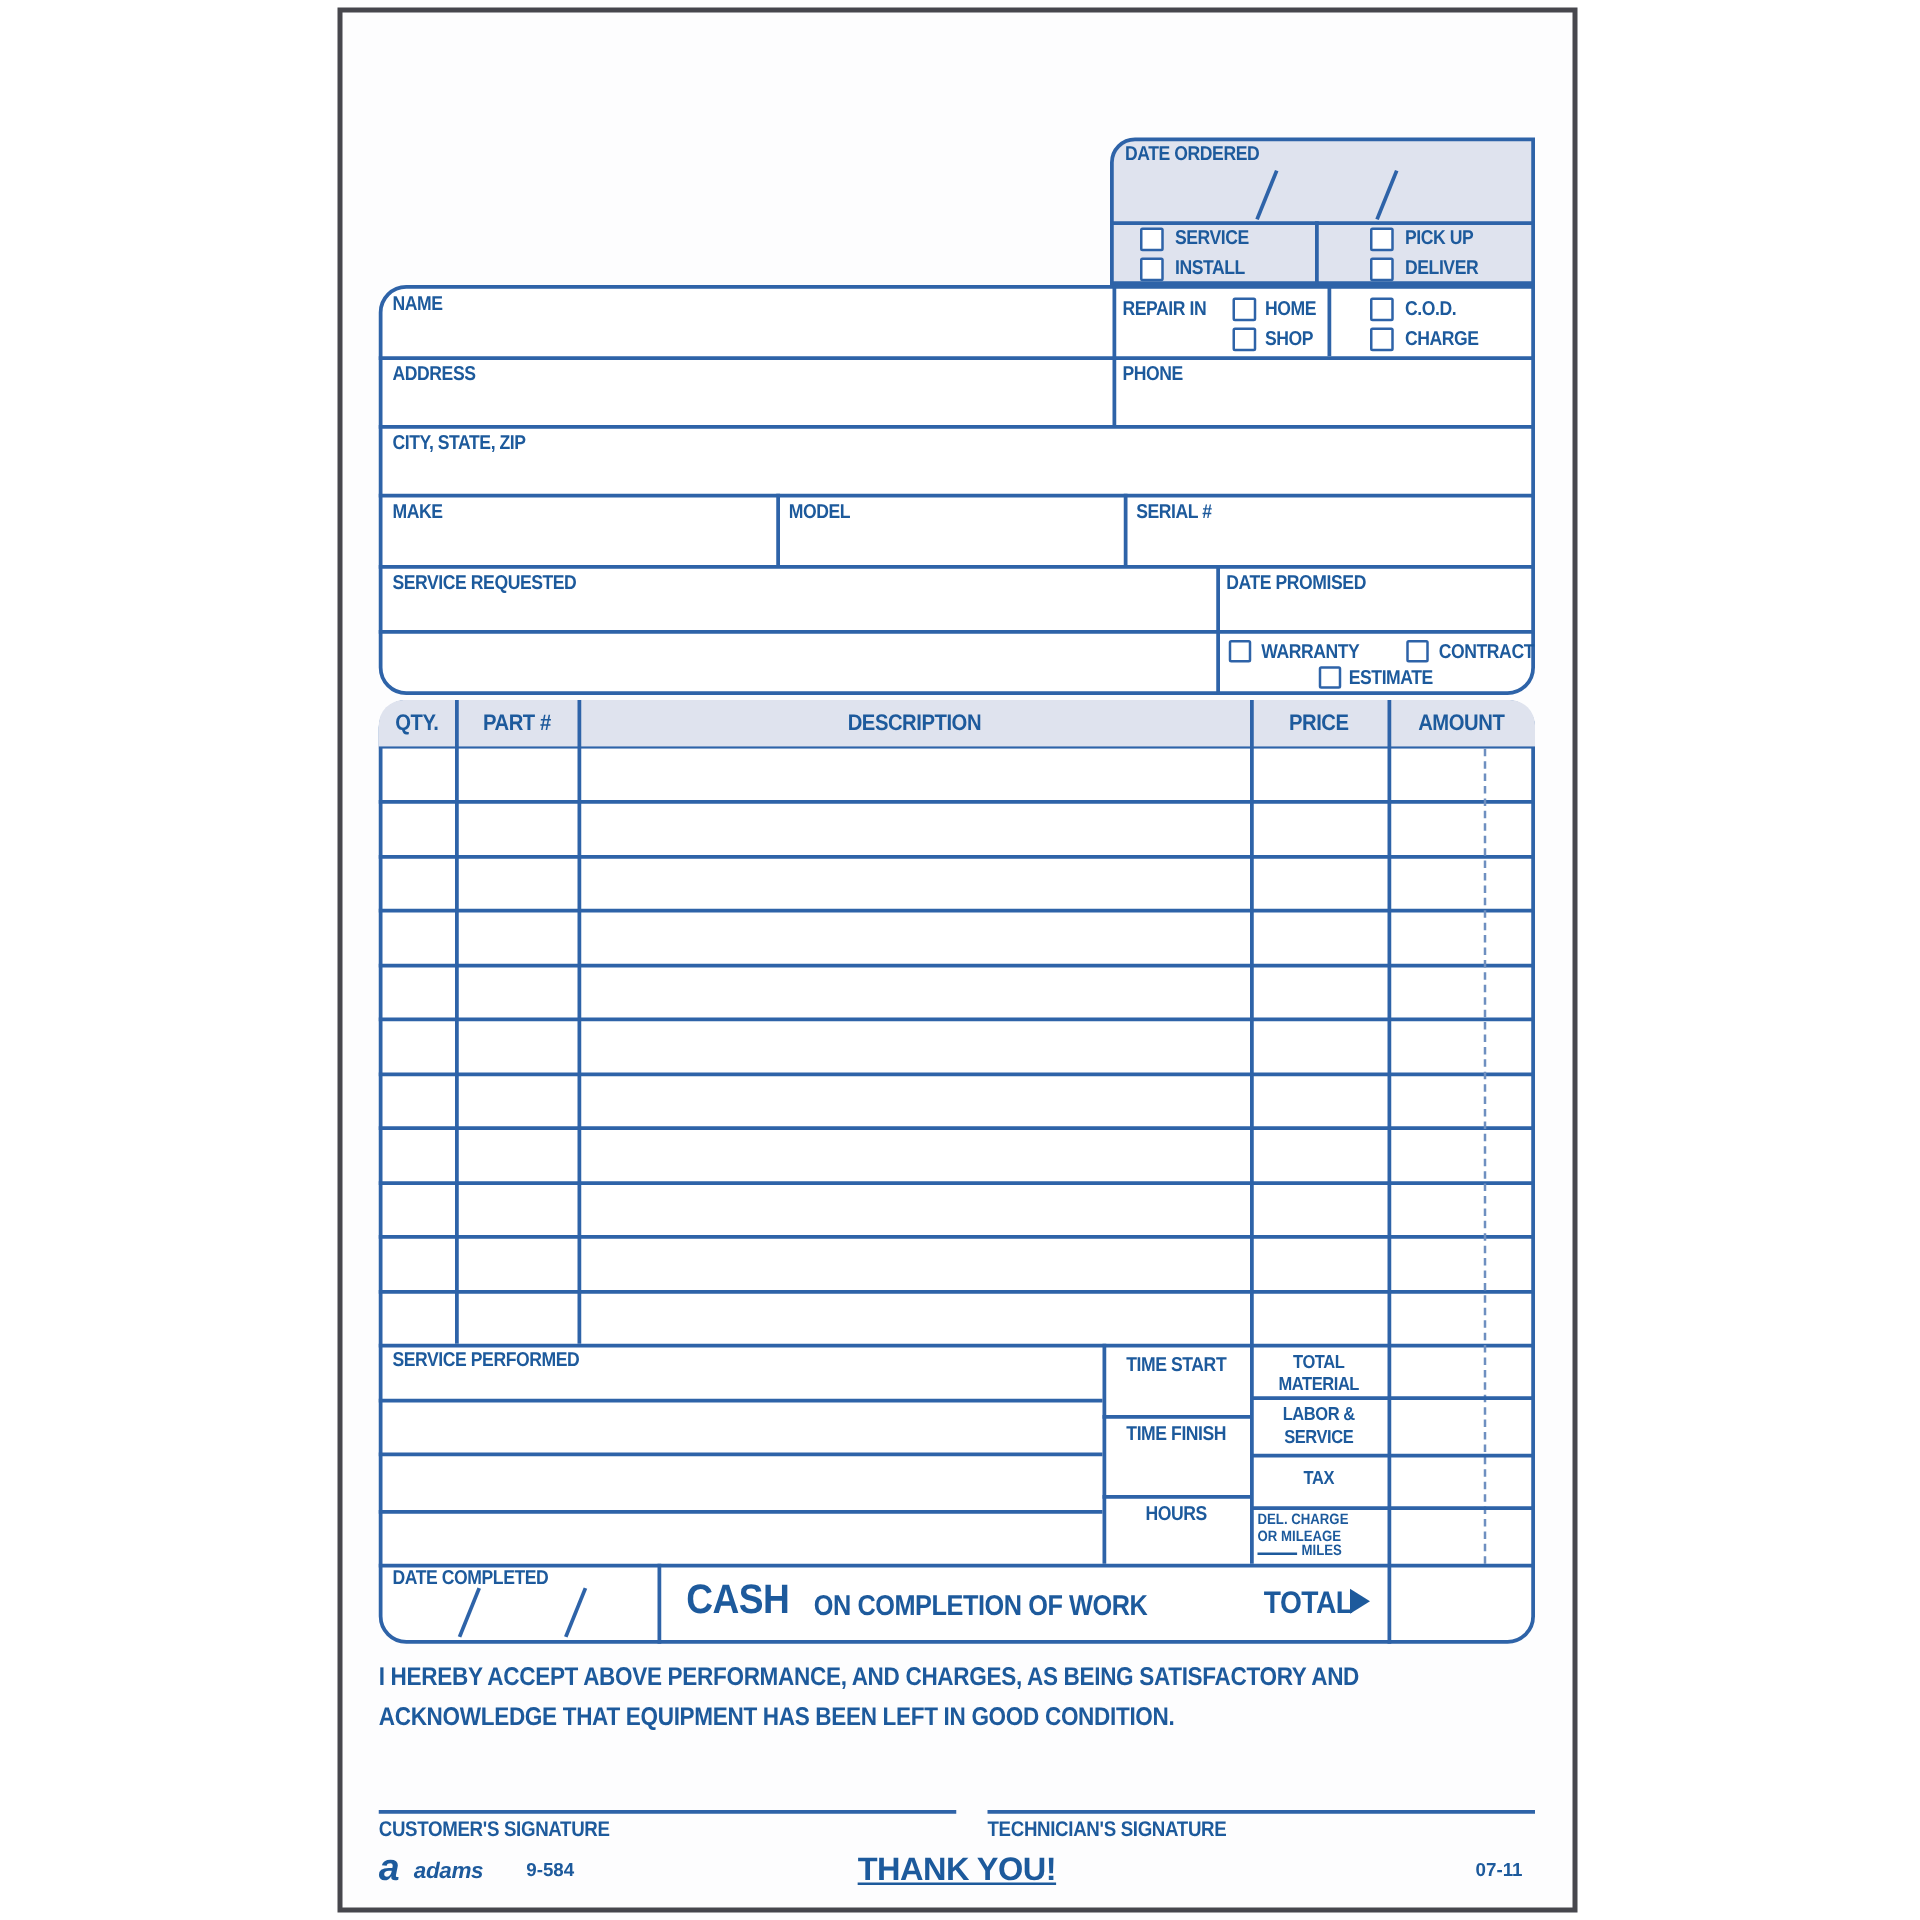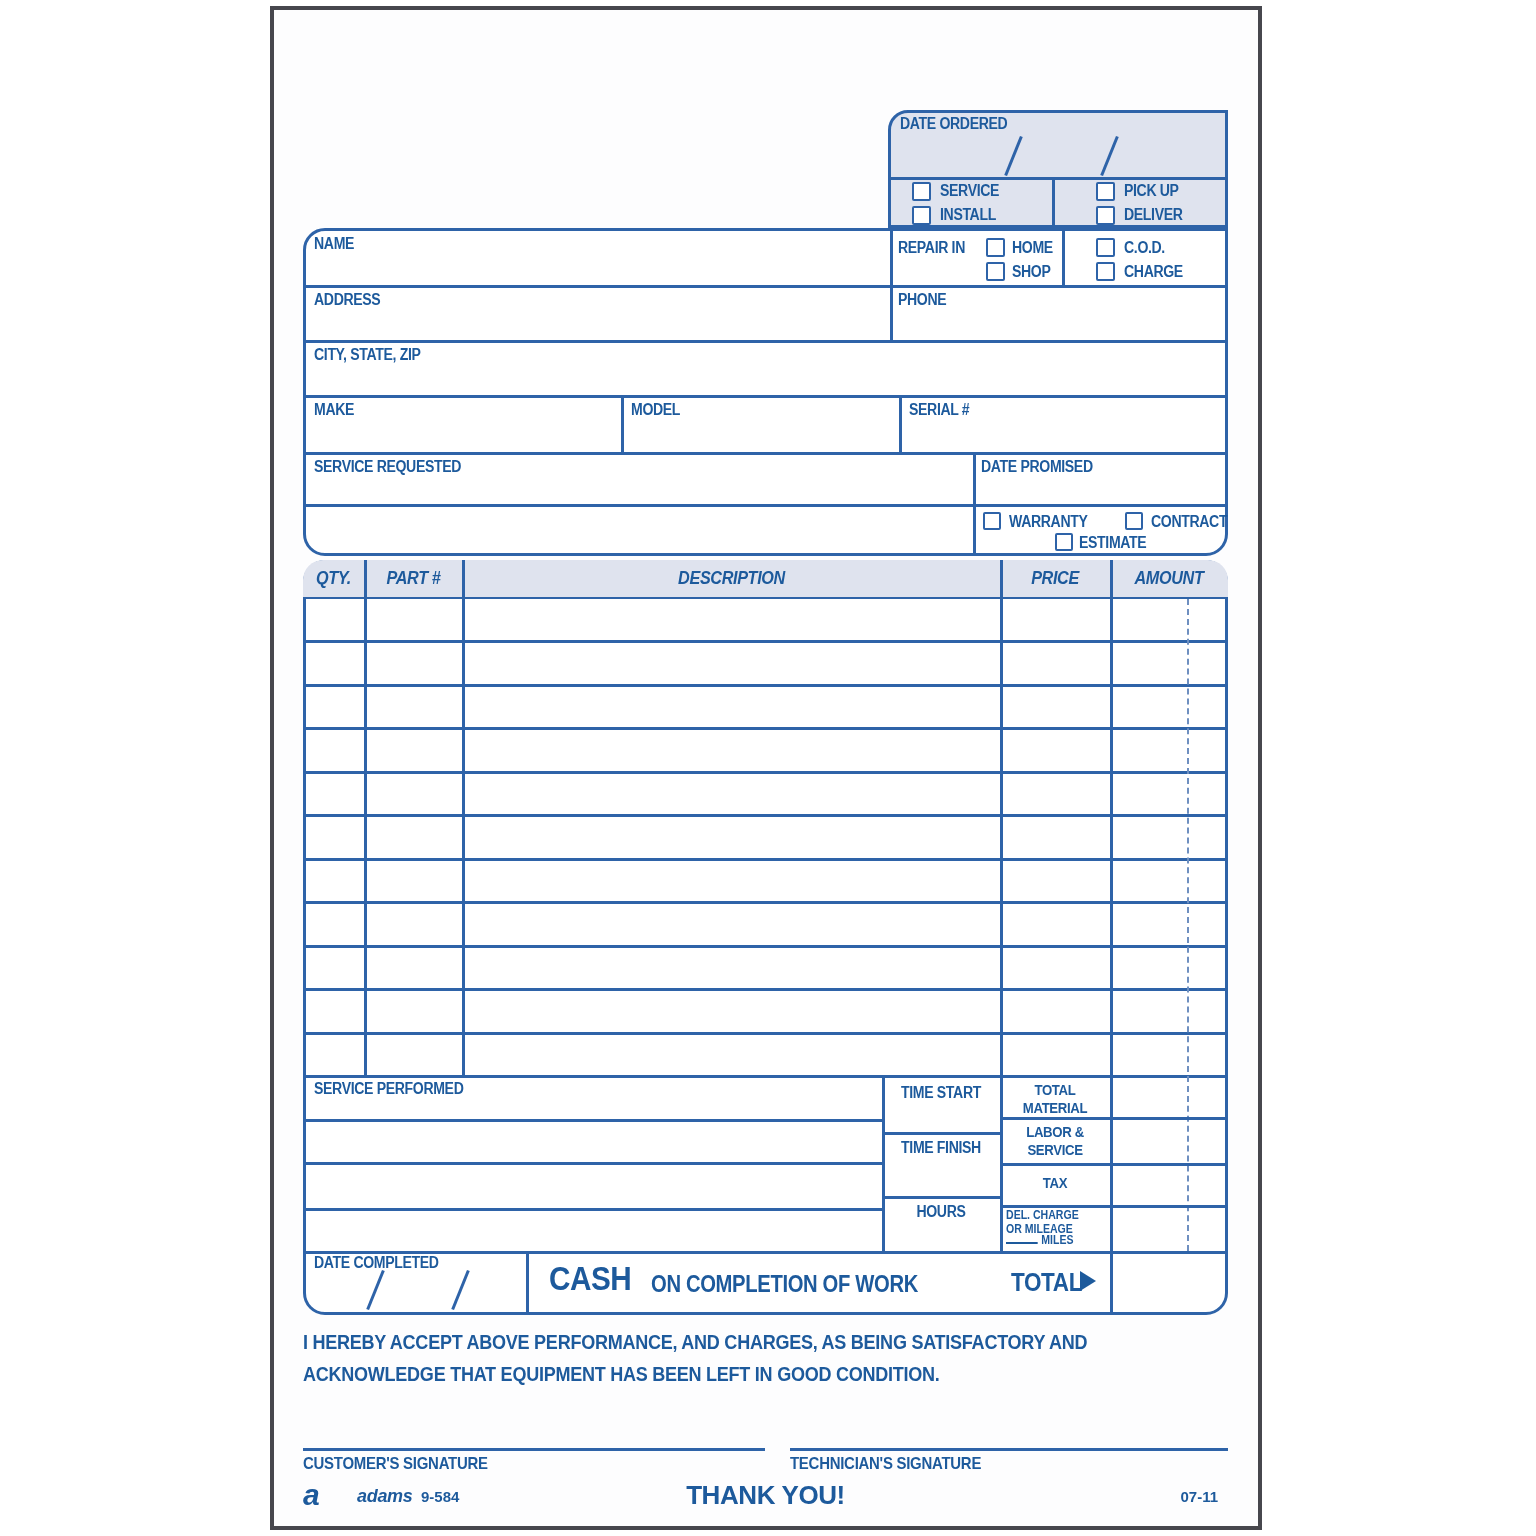--- a/index.html
+++ b/index.html
@@ -28,42 +28,42 @@
              border-radius:16px 16px 0 0;display:flex;align-items:center;justify-content:center;}
   .title-box span{color:#fff;font-size:37px;font-weight:700;letter-spacing:-.5px;transform:scaleX(.96);}
 
   .hdr-box{position:absolute;left:614px;top:100px;width:340px;height:118px;background:var(--fill);
            border:3px solid var(--lb);border-radius:20px 0 0 0;}
   .main-box{position:absolute;left:29px;top:218px;width:925px;height:328px;background:#fff;
             border:3px solid var(--lb);border-radius:22px 0 22px 22px;}
   .table-box{position:absolute;left:29px;top:550px;width:925px;height:755px;background:#fff;
              border:3px solid var(--lb);border-radius:22px;}
   .thead{position:absolute;left:29px;top:550px;width:925px;height:39px;background:var(--fill);
-         border-radius:20px 20px 0 0;border-bottom:2.5px solid var(--lb);display:flex;font-style:italic;}
+         border-radius:20px 20px 0 0;border-bottom:2.5px solid var(--lb);display:flex;}
   .th{color:var(--tb);font-weight:700;font-size:18px;letter-spacing:-.4px;display:flex;
       align-items:center;justify-content:center;transform:scaleX(.9);}
 
   .cash-strip{position:absolute;display:flex;align-items:baseline;}
   .cash-big{color:var(--tb);font-weight:700;font-size:33px;letter-spacing:-.5px;transform:scaleX(.9);transform-origin:0 100%;}
   .cash-rest{color:var(--tb);font-weight:700;font-size:23px;letter-spacing:-.4px;margin-left:10px;transform:scaleX(.88);transform-origin:0 100%;}
   .total-lbl{position:absolute;color:var(--tb);font-weight:700;font-size:25px;letter-spacing:-.4px;transform:scaleX(.9);}
   .tri{position:absolute;width:0;height:0;border-left:16px solid var(--tb);
        border-top:10px solid transparent;border-bottom:10px solid transparent;}
 
   .accept{position:absolute;left:29px;top:1316px;width:1050px;color:var(--tb);font-weight:700;
           font-size:20.5px;letter-spacing:-.3px;line-height:1.55;transform:scaleX(.88);transform-origin:0 0;}
   .sig-line{position:absolute;height:2.5px;background:var(--lb);}
   .sig-lbl{position:absolute;color:var(--tb);font-weight:700;font-size:17px;letter-spacing:-.3px;transform:scaleX(.88);transform-origin:0 0;white-space:nowrap;}
 
   .brand-row{position:absolute;left:29px;top:1466px;width:925px;height:40px;}
   .logo-a{position:absolute;left:0;top:2px;color:var(--tb);font-weight:900;font-style:italic;font-size:30px;}
-  .logo-text{position:absolute;left:28px;top:10px;color:var(--tb);font-weight:700;font-style:italic;font-size:18px;letter-spacing:-.3px;margin-left:26px;}
+  .logo-text{position:absolute;left:28px;top:10px;color:var(--tb);font-weight:700;font-style:italic;font-size:18px;letter-spacing:-.3px;}
   .form-no{position:absolute;left:118px;top:12px;color:var(--tb);font-weight:700;font-size:15px;}
   .thanks{position:absolute;left:0;top:4px;width:925px;text-align:center;color:var(--tb);
-          font-weight:700;font-size:26px;letter-spacing:-.4px;}
+          font-weight:700;font-size:26px;letter-spacing:-.4px;text-decoration:underline;}
   .datecode{position:absolute;right:10px;top:12px;color:var(--tb);font-weight:700;font-size:15px;}
 
   .miles-ul{display:inline-block;width:36px;border-bottom:2px solid var(--tb);margin-right:4px;}
   .small-lbl{font-size:12px;letter-spacing:0;}
 </style>
 </head>
 <body>
 
 <div class="canvas">
   <div class="page">

